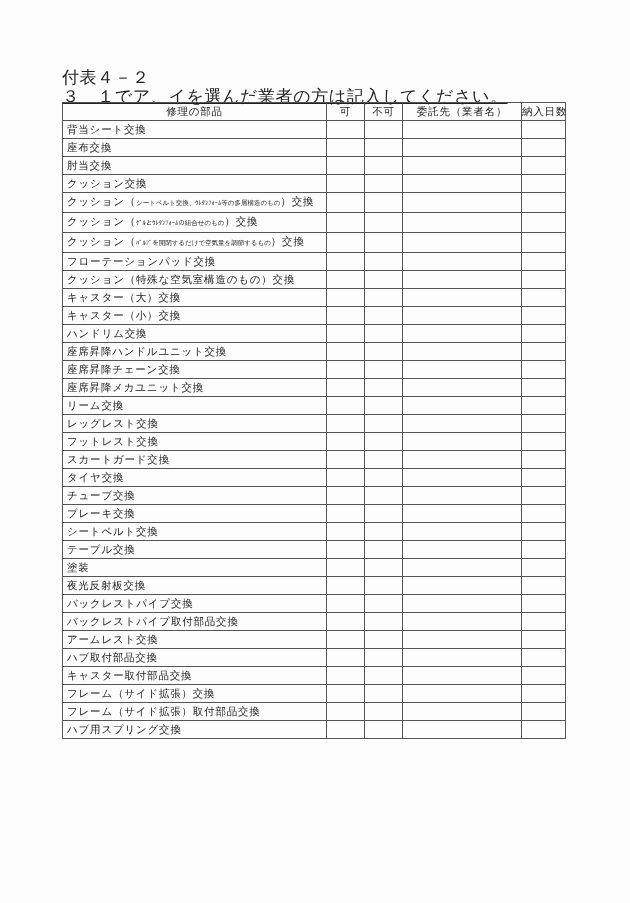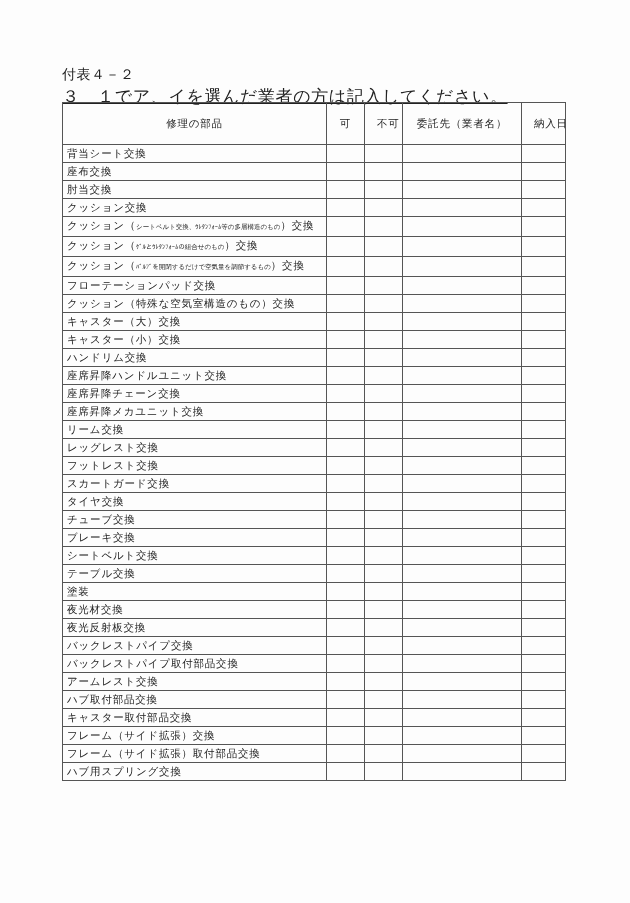--- a/index.html
+++ b/index.html
@@ -3,40 +3,40 @@
 <meta charset="utf-8">
 <style>
   html, body { margin: 0; padding: 0; background: #fdfdfd; }
   body {
     width: 630px; height: 903px; position: relative; overflow: hidden;
     font-family: "DejaVu Serif", "Liberation Serif", serif;
     color: #222;
   }
   .appendix-label {
     position: absolute; left: 62px; top: 66px;
-    font-size: 14px; letter-spacing: 0.5px;
+    font-size: 17px; letter-spacing: 0.5px;
   }
   .instruction {
     position: absolute; left: 62px; top: 85px;
     font-size: 17px; letter-spacing: 0.6px; white-space: nowrap; text-decoration: underline;
   }
   table.parts {
     position: absolute; left: 62px; top: 102px;
     border-collapse: collapse; table-layout: fixed;
     width: 503px;
   }
   table.parts td, table.parts th {
     border: 1px solid #555;
     height: 17px; padding: 0 0 0 4px;
     font-size: 10.5px; font-weight: normal;
     white-space: nowrap; overflow: hidden;
     box-sizing: border-box; letter-spacing: 0.8px;
     line-height: 17px;
   }
-  table.parts th { text-align: center; padding: 12px; }
+  table.parts th { text-align: center; padding: 0; }
   th.col-days { font-size: 7.5px; letter-spacing: 0; }
   .small { font-size: 6.5px; letter-spacing: 0; }
   col.c-part { width: 264px; }
   col.c-ok { width: 38px; }
   col.c-ng { width: 38px; }
   col.c-vendor { width: 119px; }
   col.c-days { width: 44px; }
 </style>
 </head>
 <body>
@@ -231,27 +231,20 @@
         <td></td>
       </tr>
       <tr>
         <td><span>塗装</span></td>
         <td></td>
         <td></td>
         <td></td>
         <td></td>
       </tr>
       <tr>
-        <td><span>夜光材交換</span></td>
-        <td></td>
-        <td></td>
-        <td></td>
-        <td></td>
-      </tr>
-      <tr>
         <td><span>夜光反射板交換</span></td>
         <td></td>
         <td></td>
         <td></td>
         <td></td>
       </tr>
       <tr>
         <td><span>バックレストパイプ交換</span></td>
         <td></td>
         <td></td>

